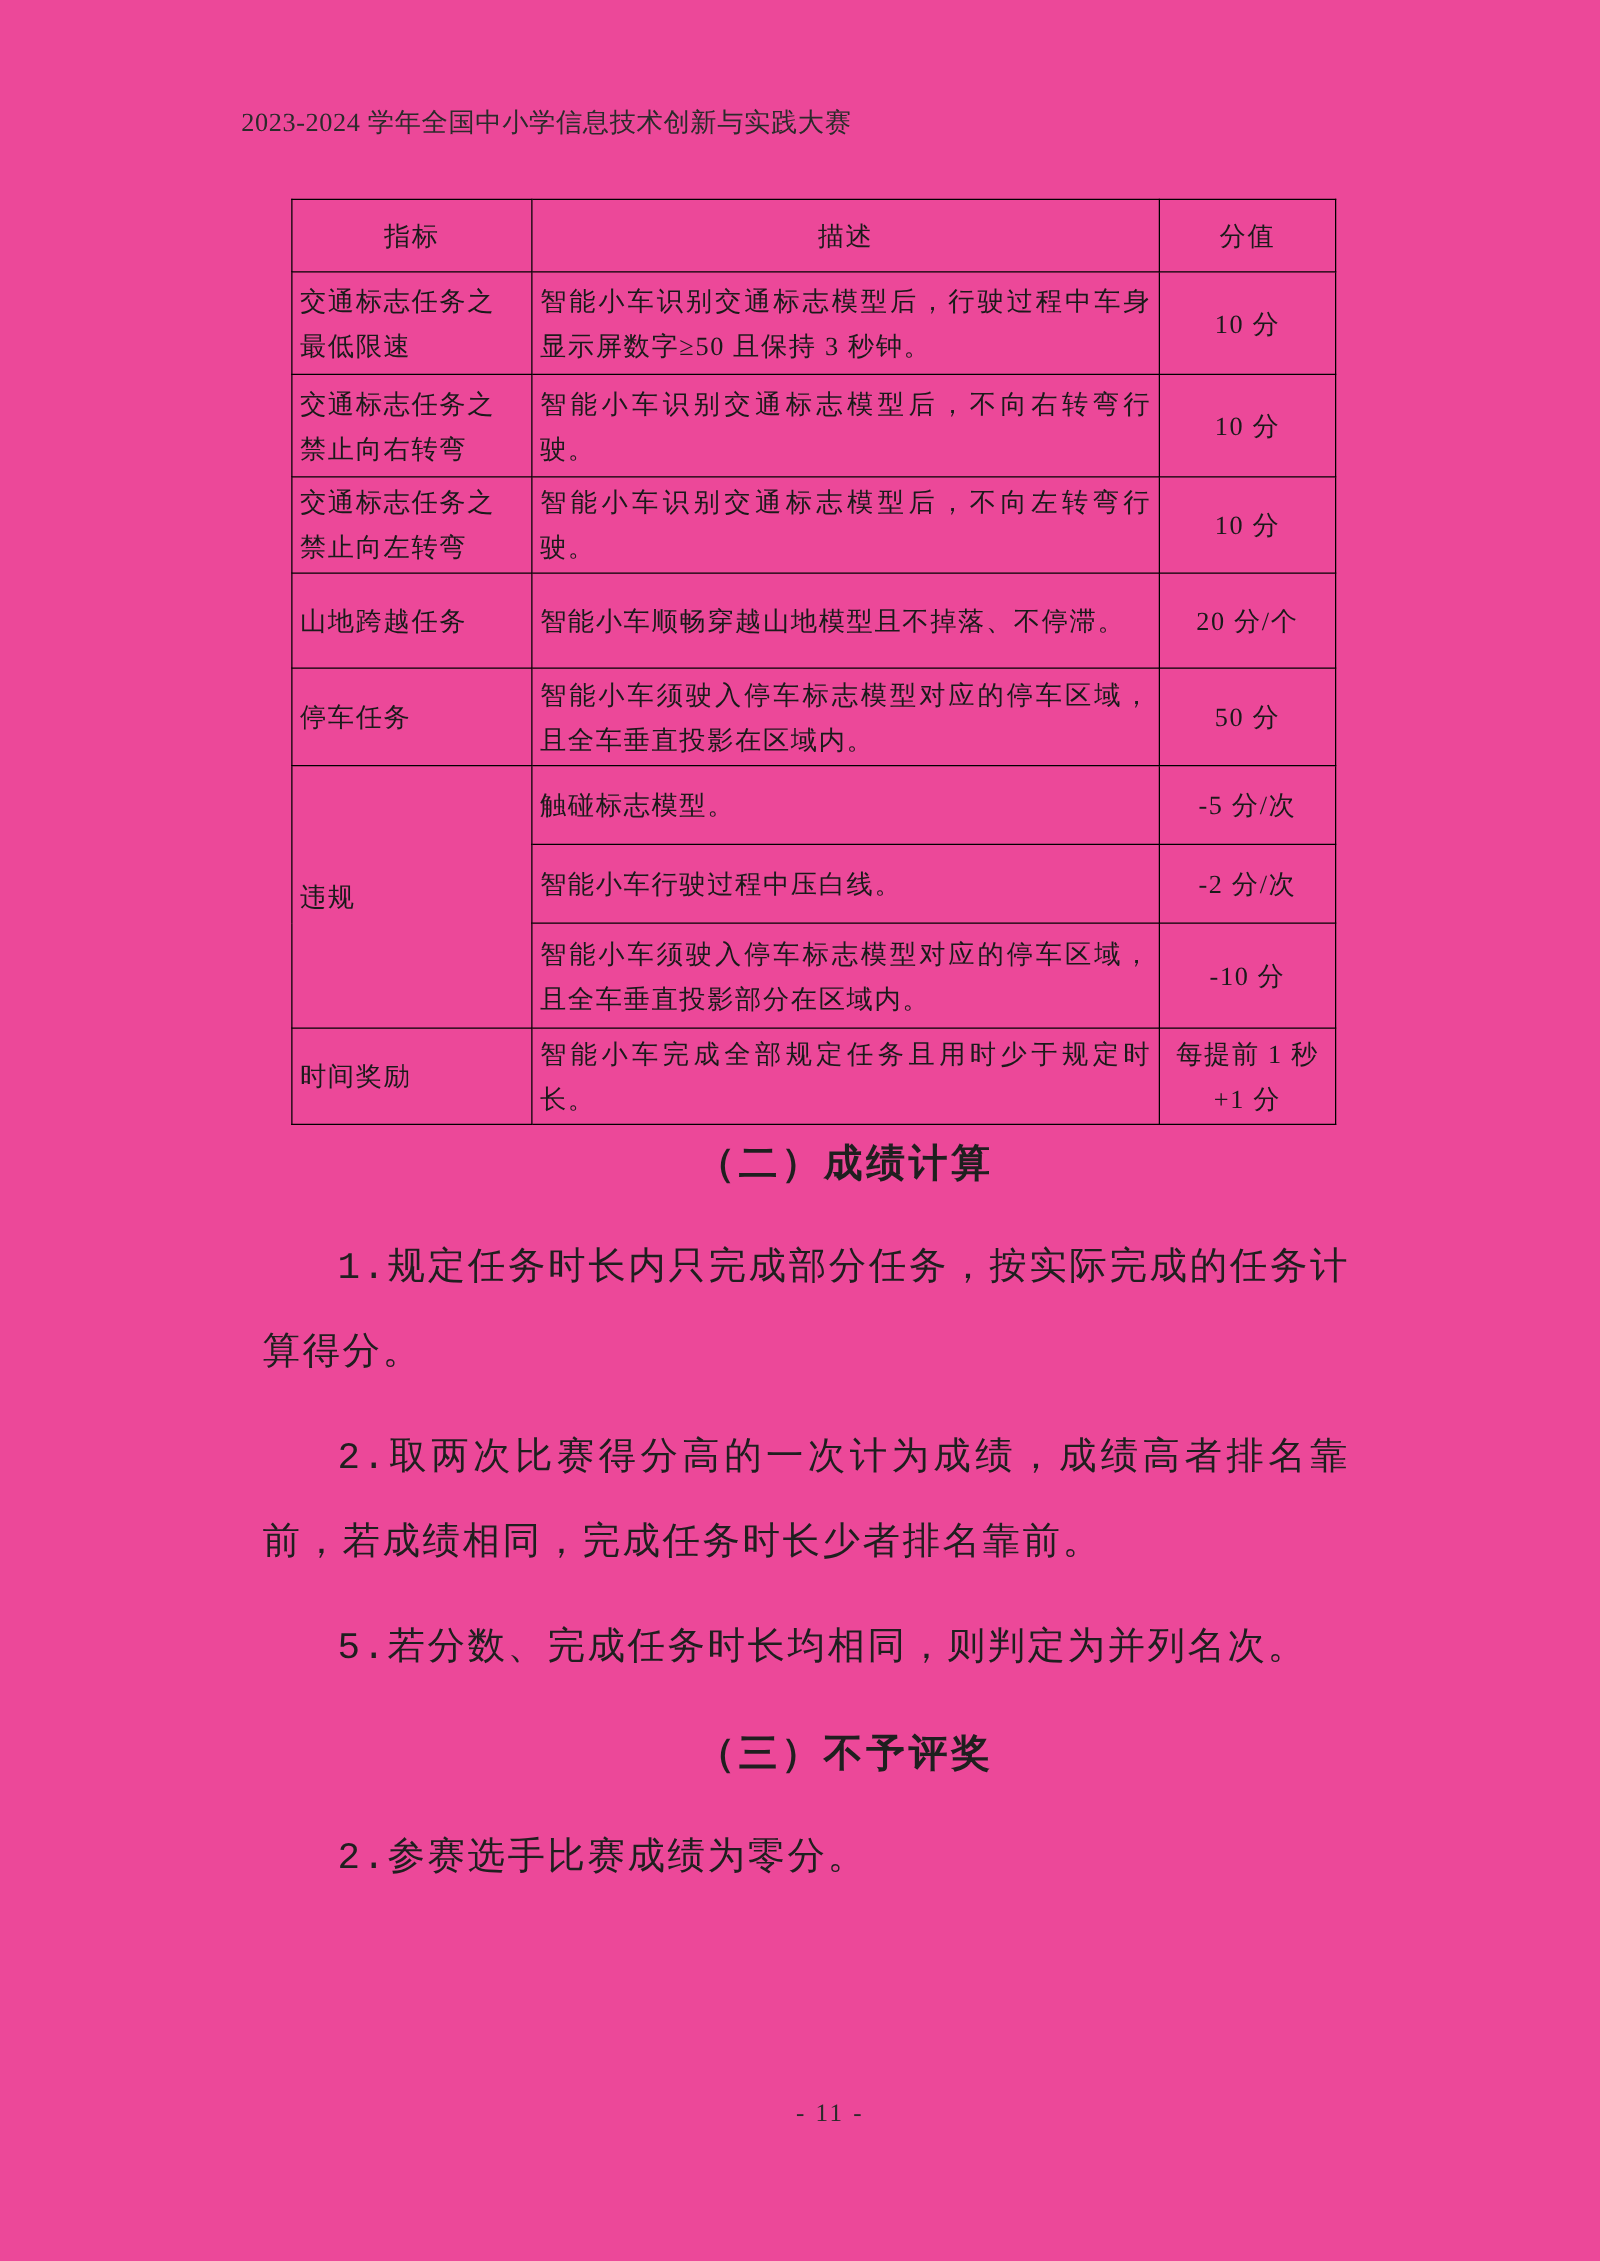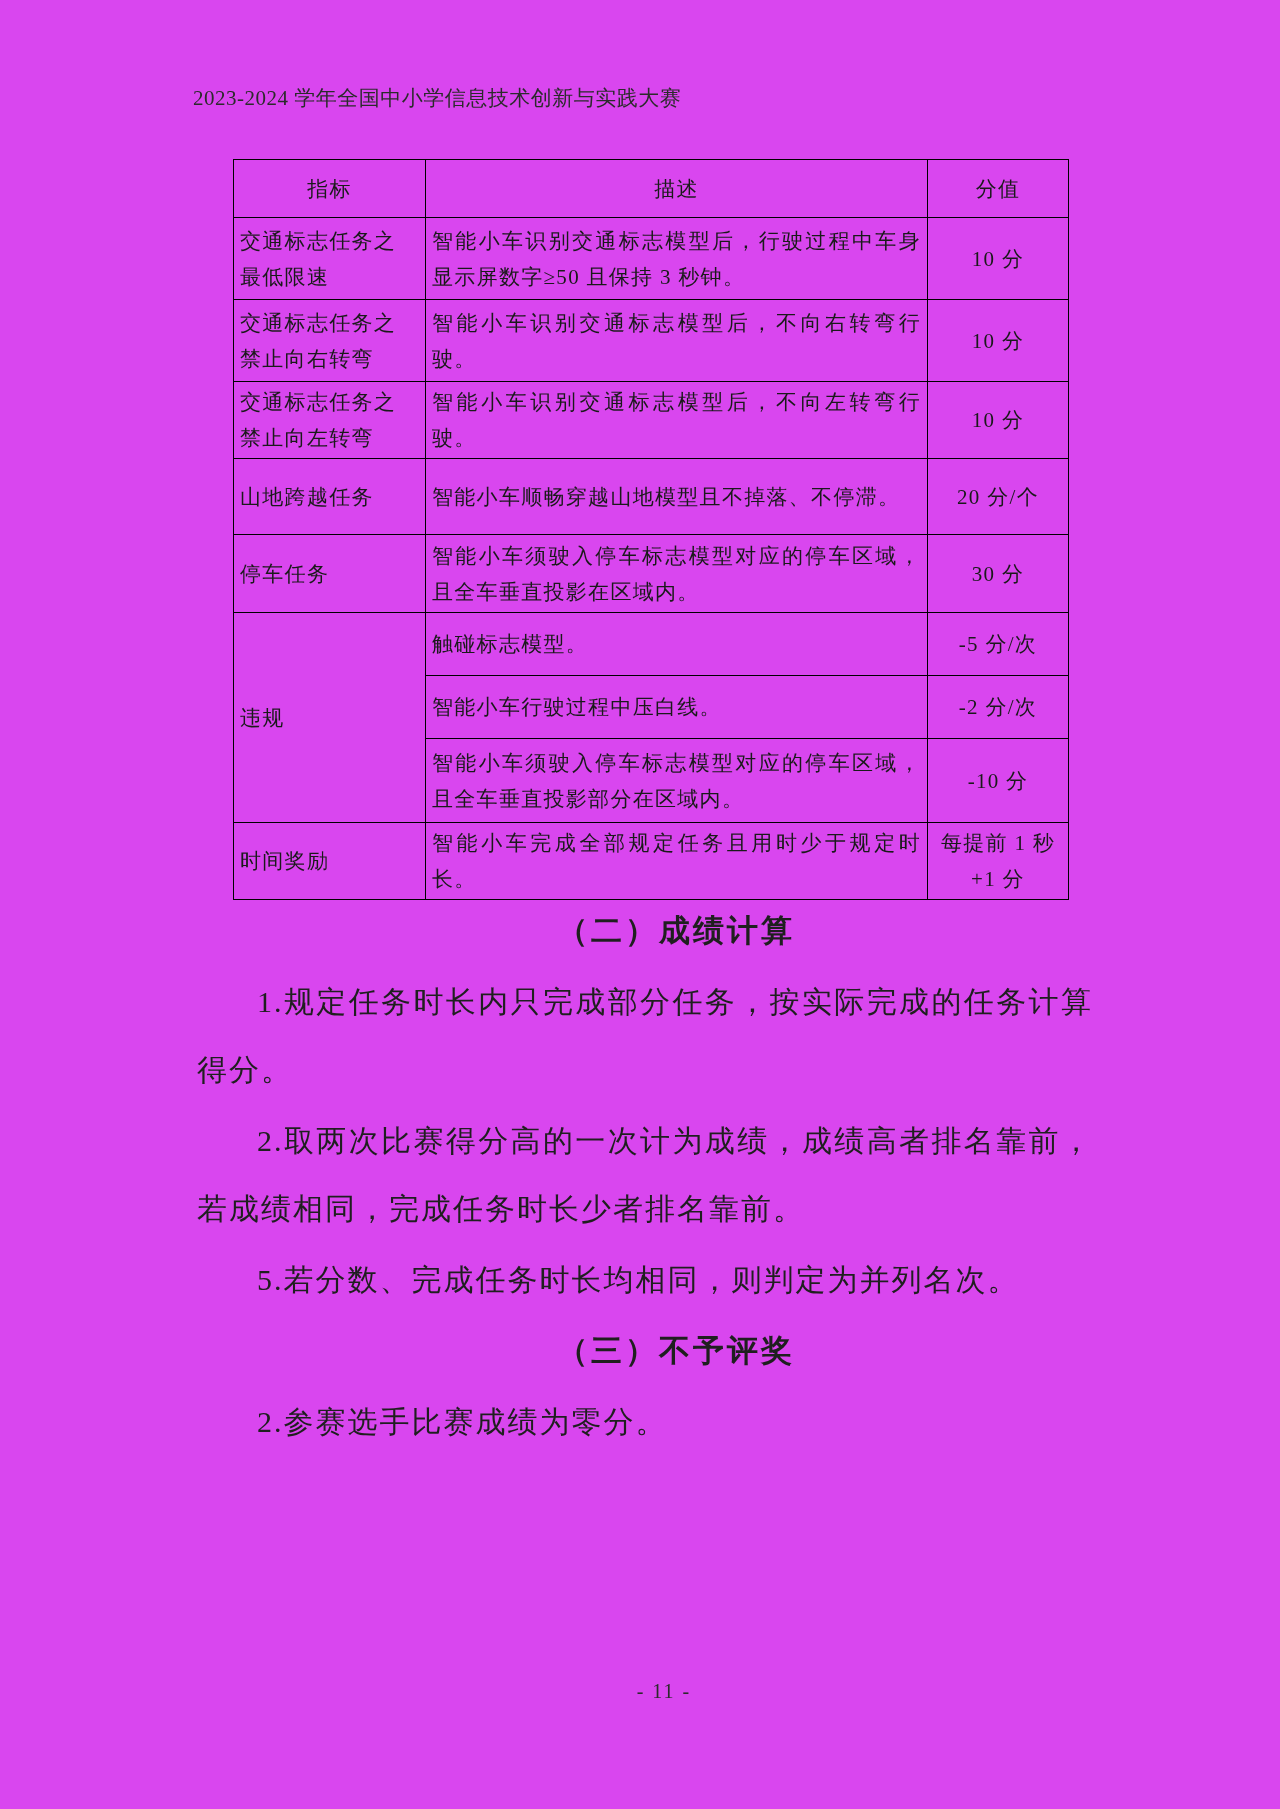--- a/index.html
+++ b/index.html
@@ -1,20 +1,20 @@
 <!DOCTYPE html>
 <html lang="zh"><head>
 <meta charset="utf-8">
 <style>
   html,body{margin:0;padding:0;background:#e9e9e9;}
   .page{
     position:relative;
     width:1280px;height:1809px;
     margin:0 auto;
-    background:#d946ef;
+    background:#ec4899;
     color:#1f1f1f;
     font-family:"Liberation Serif","DejaVu Serif",serif;
     overflow:hidden;
   }
   
   .doc-header{
     position:absolute;left:193px;top:84px;
     font-size:21px;letter-spacing:.5px;color:#2b2b2b;
     white-space:nowrap;
   }
@@ -55,22 +55,23 @@
     text-align:justify;
   }
   .body-text h2{
     margin:0;padding:0 0 0 62px;
     font-size:31px;line-height:68px;font-weight:700;
     letter-spacing:3px;
     font-family:Liberation Sans, sans-serif;
     text-align:center;
   }
   .body-text p{
-    margin:3px;padding:0;
+    margin:16px;padding:0;
     text-indent:2em;
+    font-family:Liberation Mono, monospace;
   }
   
   .page-footer{
     position:absolute;left:0;top:1680px;width:100%;
     text-align:center;font-size:20px;letter-spacing:2px;color:#2b2b2b;padding-left:24px;
   }
 </style>
 </head>
 <body>
 
@@ -109,21 +110,21 @@
         <td class="score">10 分</td>
       </tr>
       <tr style="height:76px">
         <td class="ind">山地跨越任务</td>
         <td class="desc">智能小车顺畅穿越山地模型且不掉落、不停滞。</td>
         <td class="score">20 分/个</td>
       </tr>
       <tr style="height:78px">
         <td class="ind">停车任务</td>
         <td class="desc">智能小车须驶入停车标志模型对应的停车区域，且全车垂直投影在区域内。</td>
-        <td class="score">30 分</td>
+        <td class="score">50 分</td>
       </tr>
       <tr style="height:63px">
         <td class="ind" rowspan="3">违规</td>
         <td class="desc">触碰标志模型。</td>
         <td class="score">-5 分/次</td>
       </tr>
       <tr style="height:63px">
         <td class="desc">智能小车行驶过程中压白线。</td>
         <td class="score">-2 分/次</td>
       </tr>

